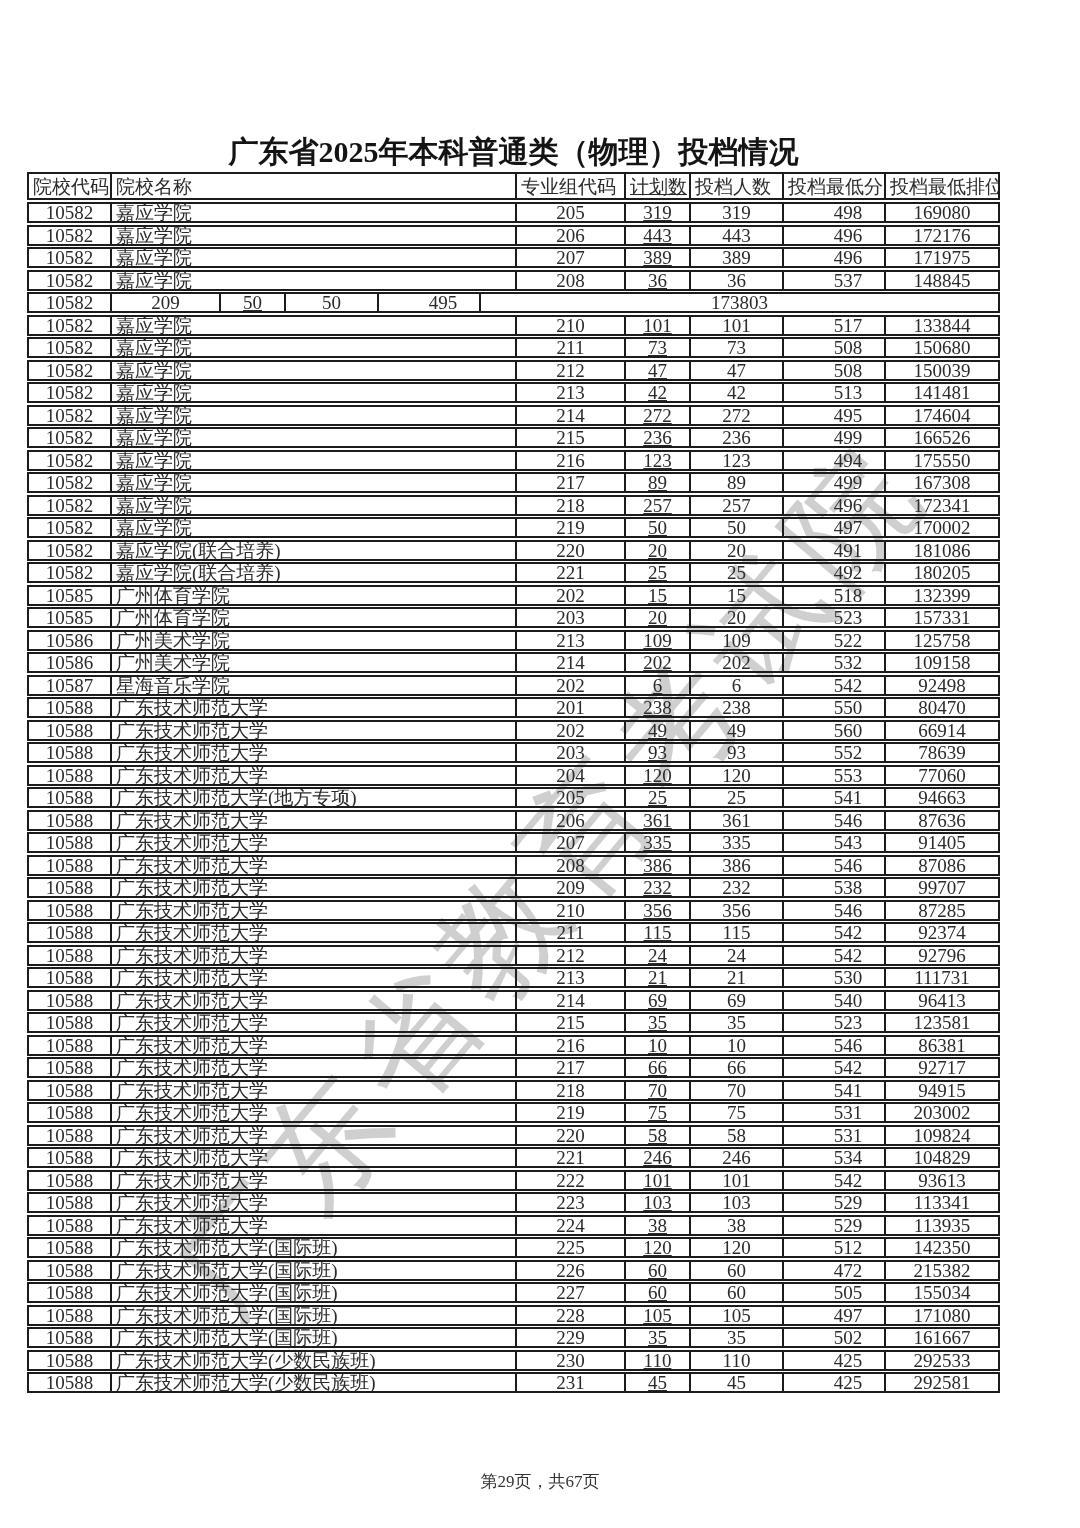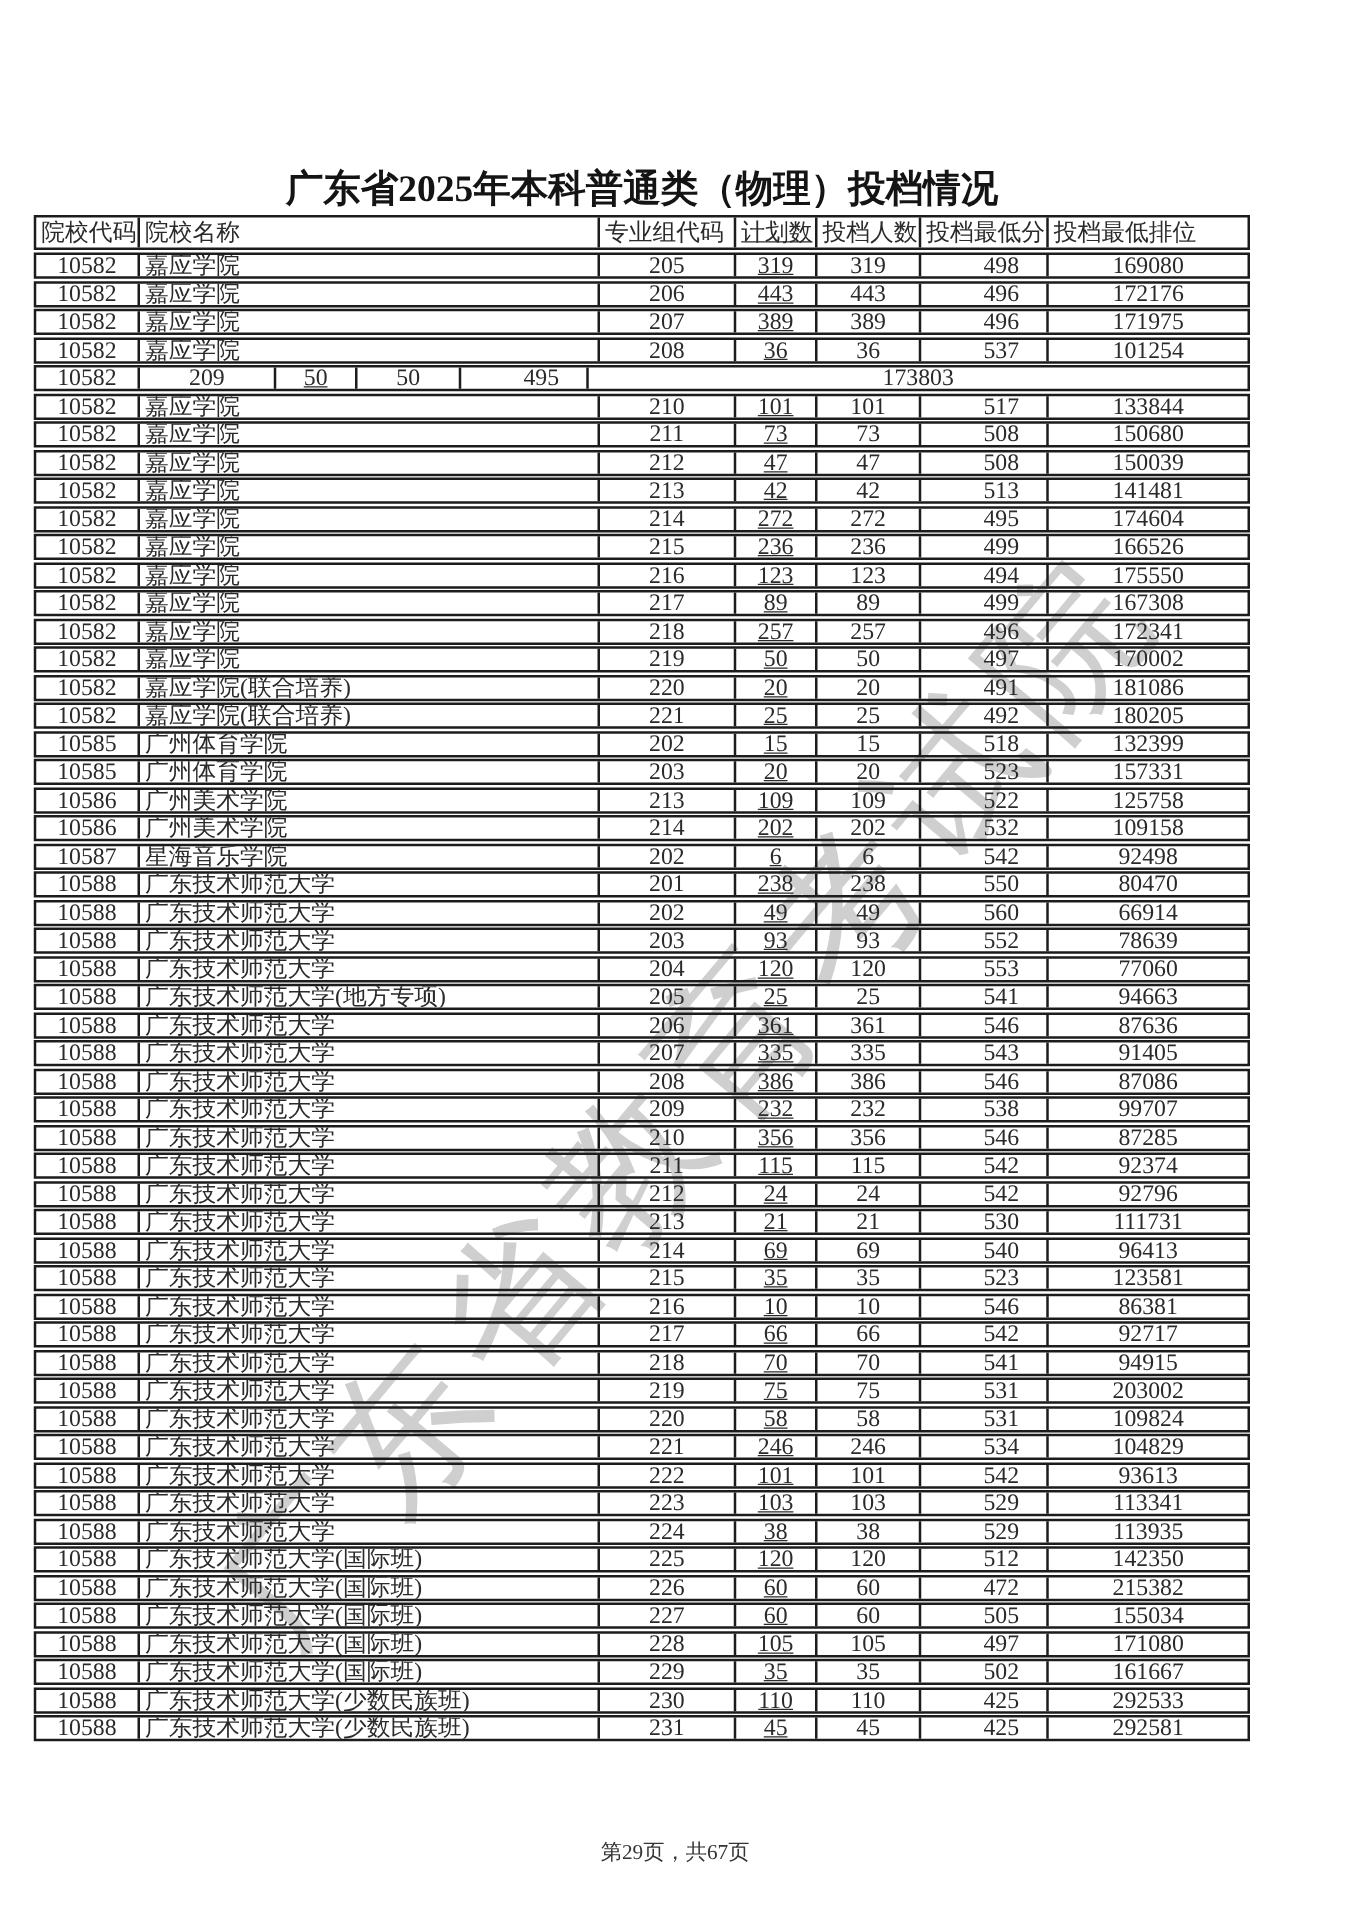--- a/index.html
+++ b/index.html
@@ -54,24 +54,24 @@
     color:#2a2a2a;
     white-space:nowrap;
     overflow:hidden;
   }
   .cell:last-child { border-right:none; flex:1; }
   .c-center { justify-content:center; }
   .c-left { padding-left:4px; justify-content:flex-start; }
   .trow.header .cell { padding-left:4px; justify-content:flex-start; }
   
   .w0 { width:83px; }
-  .w1 { width:368px; }
+  .w1 { width:405px; }
   .w2 { width:109px; }
   .w3 { width:65px;text-decoration:underline; }
-  .w4 { width:83px; }
+  .w4 { width:93px; }
   .w5 { width:102px;padding-left:28px; }
   .w6 { width:124px; }
   .footer {
     margin-top:77px;
     width:100%;
     text-align:center;
     font-size:17px;
     color:#333333;
   }
 </style>
@@ -122,21 +122,21 @@
           <div class="cell w5 c-center">496</div>
           <div class="cell w6 c-center">171975</div>
         </div>
         <div class="trow">
           <div class="cell w0 c-center">10582</div>
           <div class="cell w1 c-left">嘉应学院</div>
           <div class="cell w2 c-center">208</div>
           <div class="cell w3 c-center">36</div>
           <div class="cell w4 c-center">36</div>
           <div class="cell w5 c-center">537</div>
-          <div class="cell w6 c-center">101254</div>
+          <div class="cell w6 c-center">148845</div>
         </div>
         <div class="trow">
           <div class="cell w0 c-center">10582</div>
           <div class="cell w2 c-center">209</div>
           <div class="cell w3 c-center">50</div>
           <div class="cell w4 c-center">50</div>
           <div class="cell w5 c-center">495</div>
           <div class="cell w6 c-center">173803</div>
         </div>
         <div class="trow">

